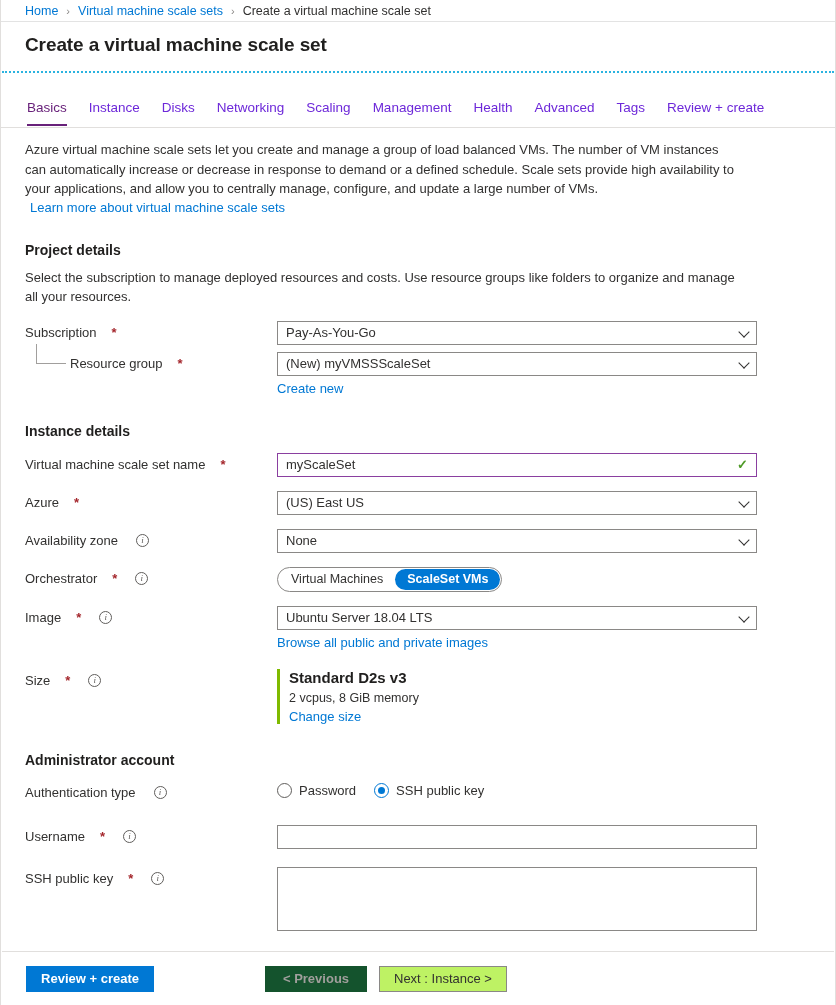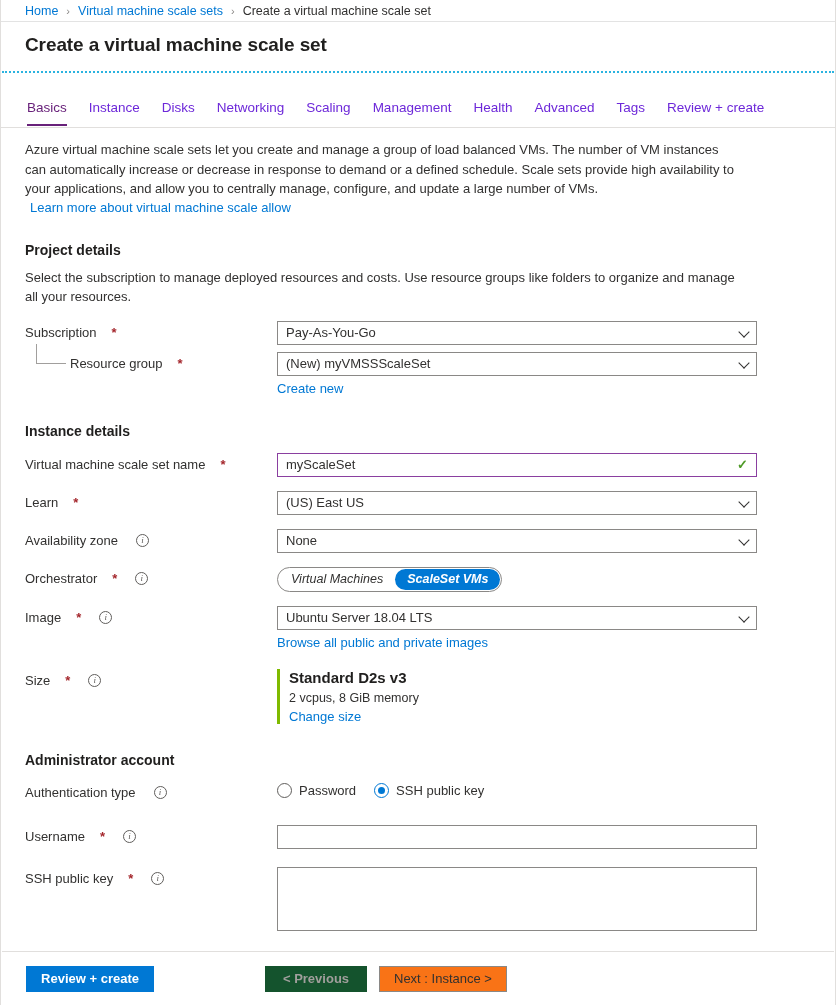--- a/index.html
+++ b/index.html
@@ -243,21 +243,20 @@
 
   
   .toggle {
     display: inline-flex;
     align-items: flex-end;
     border: 1px solid #8a8886;
     border-radius: 13px;
     height: 25px;
     padding: 1px;
     background: #fff;
-    font-style: italic;
   }
   .toggle-opt {
     font-size: 12.5px;
     color: #323130;
     padding: 0 12px;
     height: 21px;
     line-height: 21px;
     border-radius: 11px;
     cursor: pointer;
     white-space: nowrap;
@@ -353,21 +352,21 @@
     min-width: 128px;
   }
   .btn-disabled {
     background: #14532d;
     color: #a19f9d;
     min-width: 102px;
     margin-left: 111px;
     font-weight: bold;
   }
   .btn-default {
-    background: #f97316;
+    background: #bef264;
     color: #323130;
     border: 1px solid #8a8886;
     min-width: 126px;
     margin-left: 12px;
   }
 </style>
 </head>
 <body>
 
 <div class="frame">
@@ -394,21 +393,21 @@
     <div class="tab"><span>Management</span></div>
     <div class="tab"><span>Health</span></div>
     <div class="tab"><span>Advanced</span></div>
     <div class="tab"><span>Tags</span></div>
     <div class="tab"><span>Review + create</span></div>
   </div>
 
   <div class="content">
 
     <div class="intro">Azure virtual machine scale sets let you create and manage a group of load balanced VMs. The number of VM instances can automatically increase or decrease in response to demand or a defined schedule. Scale sets provide high availability to your applications, and allow you to centrally manage, configure, and update a large number of VMs.</div>
-    <span class="intro-link">Learn more about virtual machine scale allow</span>
+    <span class="intro-link">Learn more about virtual machine scale sets</span>
 
     <div class="section-title">Project details</div>
     <div class="section-desc">Select the subscription to manage deployed resources and costs. Use resource groups like folders to organize and manage all your resources.</div>
 
     <div class="row">
       <div class="row-label">
         <span>Subscription</span>
         <span class="req">*</span>
       </div>
       <div class="field-col">
@@ -444,21 +443,21 @@
       <div class="field-col">
         <div class="text-box valid">
           <span>myScaleSet</span>
           <span class="check">✓</span>
         </div>
       </div>
     </div>
 
     <div class="row">
       <div class="row-label">
-        <span>Learn</span>
+        <span>Azure</span>
         <span class="req">*</span>
       </div>
       <div class="field-col">
         <div class="select-box">
           <span>(US) East US</span>
           <span class="chev"></span>
         </div>
       </div>
     </div>
 

